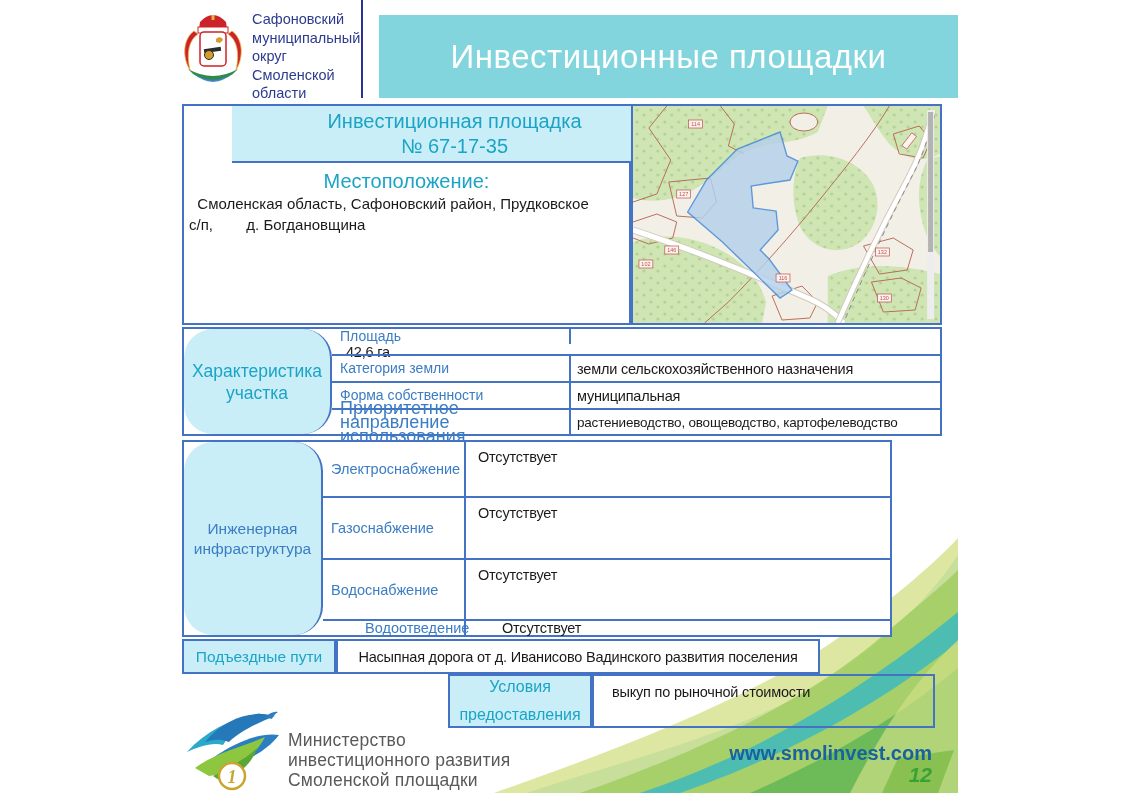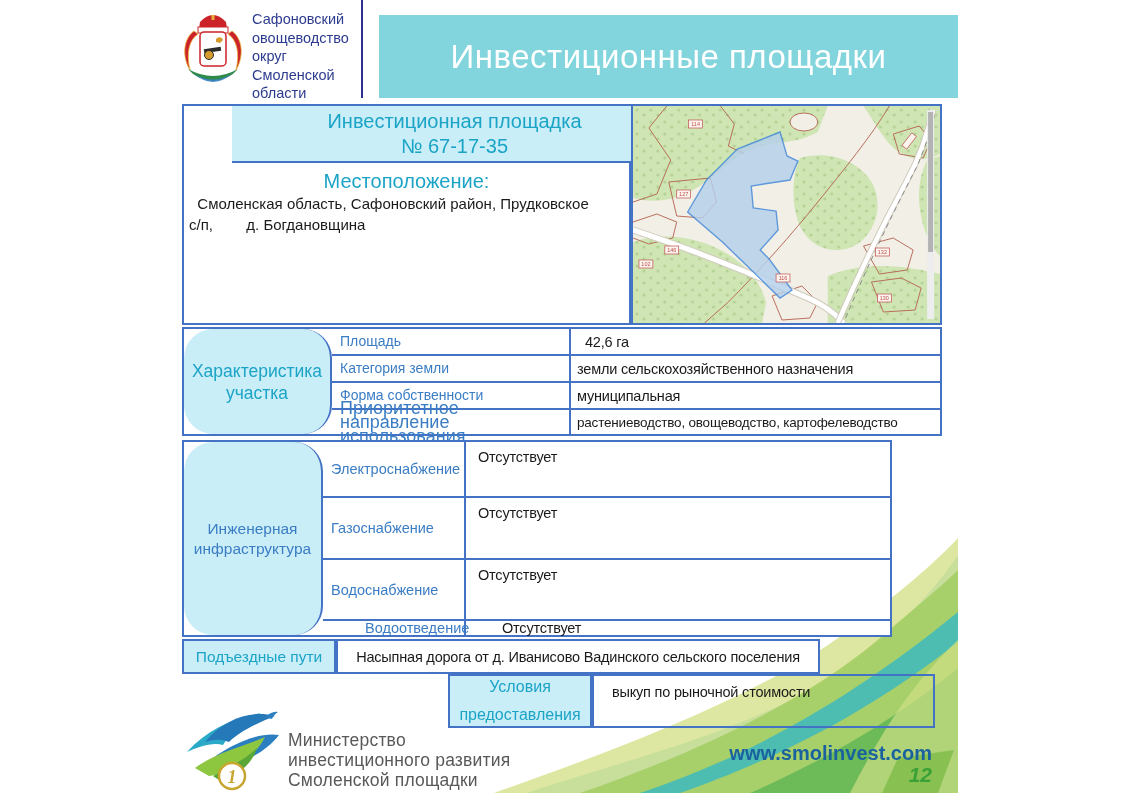--- a/index.html
+++ b/index.html
@@ -110,21 +110,21 @@
     <rect x="20" y="25" width="26" height="34" rx="4" fill="#fdfdfd" stroke="#cc2229" stroke-width="1.5"></rect>
     <path d="M36,32 c3,-3 6,-2 7,1 l-3,3 -4,-1 Z" fill="#d79b2c"></path>
     <rect x="24" y="41" width="17" height="4" fill="#2b2b2b" transform="rotate(-8 32 43)"></rect>
     <circle cx="29" cy="48" r="4.5" fill="#d79b2c" stroke="#2b2b2b" stroke-width="1"></circle>
     <path d="M8,62 Q33,76 58,62 Q50,72 33,74 Q16,72 8,62 Z" fill="#2e8b4a"></path>
     <path d="M14,67 Q33,78 52,67 Q44,74 33,75 Q22,74 14,67 Z" fill="#3a7fc1" opacity="0.9"></path>
   </svg>
 
   <div class="abs org z2">
     <div>Сафоновский</div>
-    <div>овощеводство</div>
+    <div>муниципальный</div>
     <div>округ</div>
     <div>Смоленской</div>
     <div>области</div>
   </div>
 
   <div class="abs vline z2"></div>
 
   <div class="abs titlebar z2">
     <span>Инвестиционные площадки</span>
   </div>
@@ -193,21 +193,21 @@
         <rect x="270" y="32" width="16" height="6" fill="#fbf4ee" stroke="#c0504d" stroke-width="0.7" transform="rotate(-52 278 35)"></rect>
         <rect x="296" y="4" width="7" height="209" fill="#ededed"></rect>
         <rect x="297" y="6" width="5" height="140" fill="#b3b3b3"></rect>
       </svg>
     </div>
   </div>
 
   <div class="abs tbl char-tbl z2">
     <div class="side-cell char-side">Характеристика участка</div>
     <div class="rows char-rows">
-      <div class="row" style="height:25px;">
+      <div class="row" style="height:25px;flex-direction:column;">
         <div class="lab char-lab">Площадь</div>
         <div class="val char-val" style="padding-left:14px;">42,6 га</div>
       </div>
       <div class="row" style="height:27px;">
         <div class="lab char-lab">Категория земли</div>
         <div class="val char-val">земли сельскохозяйственного назначения</div>
       </div>
       <div class="row" style="height:27px;">
         <div class="lab char-lab">Форма собственности</div>
         <div class="val char-val">муниципальная</div>
@@ -235,21 +235,21 @@
         <div class="val inf-val">Отсутствует</div>
       </div>
       <div class="row" style="height:16px;">
         <div class="lab inf-lab" style="padding-left:42px;">Водоотведение</div>
         <div class="val inf-val center">Отсутствует</div>
       </div>
     </div>
   </div>
 
   <div class="abs acc-side z2">Подъездные пути</div>
-  <div class="abs acc-val z2">Насыпная дорога от д. Иванисово Вадинского сельского поселения</div>
+  <div class="abs acc-val z2">Насыпная дорога от д. Иванисово Вадинского развития поселения</div>
 
   <div class="abs terms-side z2">Условия предоставления</div>
   <div class="abs terms-val z2">выкуп по рыночной стоимости</div>
 
   <svg class="abs z2" style="left:183px;top:706px;" width="104" height="86" viewBox="0 0 104 86">
     <path d="M4,46 C24,24 48,13 78,7 C58,19 47,28 40,39 C29,36 15,41 4,46 Z" fill="#2aa9c9"></path>
     <path d="M22,36 C42,12 68,4 92,10 C72,18 56,26 46,36 C36,32 29,34 22,36 Z" fill="#2679b8"></path>
     <path d="M30,52 C52,36 78,26 96,29 C82,47 60,57 42,60 Z" fill="#2b7fc0"></path>
     <path d="M12,62 C34,46 60,41 82,31 C71,52 50,67 26,70 Z" fill="#8dc63f"></path>
     <path d="M30,70 C46,62 62,53 74,42 C69,59 52,72 36,74 Z" fill="#5aa637"></path>

